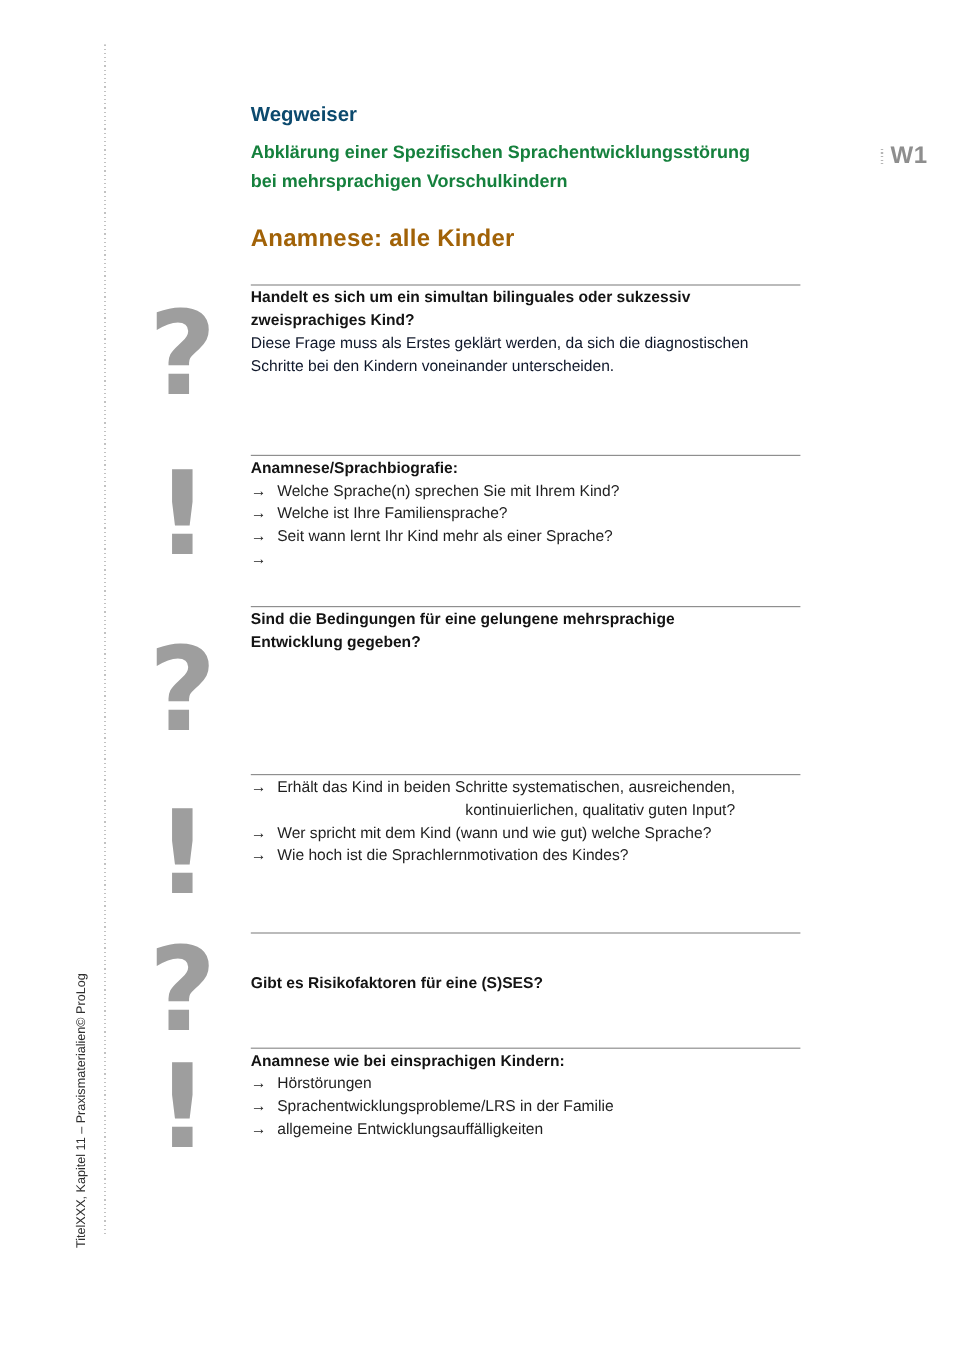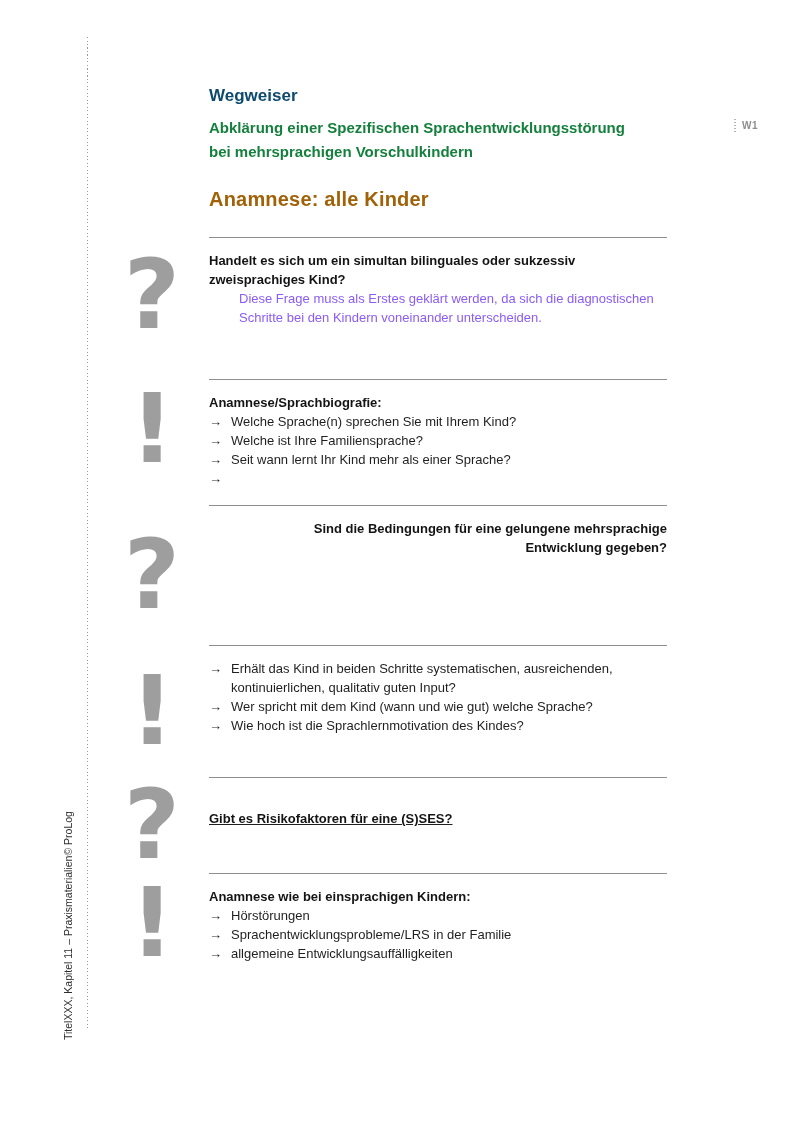--- a/index.html
+++ b/index.html
@@ -28,45 +28,45 @@
   .kicker{position:absolute;left:114px;top:38px;font-size:17px;font-weight:bold;color:#0c4a6e;margin-top:48px;}
   .doc-title{position:absolute;left:114px;top:116px;font-size:15px;font-weight:bold;line-height:24px;color:#15803d;white-space:pre-line;}
   .subtitle{position:absolute;left:114px;top:188px;font-size:20px;font-weight:bold;color:#a16207;letter-spacing:0.2px;}
   .code{
     position:absolute;left:734px;top:119px;display:flex;align-items:center;gap:6px;
   }
   .code-dots{
     width:2px;height:13px;
     background:repeating-linear-gradient(to bottom,#b5b5b5 0px,#b5b5b5 1px,transparent 1px,transparent 3px);
   }
-  .code-label{font-size:10px;font-weight:bold;color:#8e8e8e;letter-spacing:0.5px;}
+  .code-label{font-size:20px;font-weight:bold;color:#8e8e8e;letter-spacing:0.5px;}
   
   .sections{position:absolute;left:0;top:237px;width:572px;}
   .section{display:flex;}
   .glyph-col{width:114px;display:flex;align-items:center;justify-content:center;flex:none;}
   .glyph{
     font-family:"DejaVu Sans",sans-serif;font-weight:bold;
     font-size:97px;line-height:68px;color:#9e9e9e;
   }
   .content{
     flex:1;border-top:1px solid #8f8f8f;box-sizing:border-box;
-    padding-top:13px;font-size:13px;line-height:19px;
+    font-size:13px;line-height:19px;
   }
   .section:nth-child(1) .content{min-height:115px;}
   .section:nth-child(2) .content{min-height:126px;margin-top:27px;}
-  .section:nth-child(3) .content{min-height:140px;text-align:right;}
+  .section:nth-child(3) .content{min-height:140px;}
   .section:nth-child(4) .content{min-height:132px;}
-  .section:nth-child(5) .content{min-height:96px;padding-top:31px;text-decoration:underline;}
+  .section:nth-child(5) .content{min-height:96px;padding-top:31px;}
   .section:nth-child(6) .content{min-height:100px;}
   .sec-heading{font-weight:bold;color:#141414;white-space:pre-line;}
-  .sec-body{color:#8b5cf6;white-space:pre-line;margin-left:30px;}
+  .sec-body{color:#0f172a;white-space:pre-line;}
   .sec-items{list-style:none;margin:0;padding:0;}
   .sec-items li{display:flex;}
   .arrow{width:22px;flex:none;}
-  .item-text{white-space:pre-line;}
+  .item-text{white-space:pre-line;text-align:right;}
 </style>
 </head>
 <body>
 
 <div class="page">
 
   <div class="margin-dots"></div>
 
   <div class="footer-vert">
     <span>TitelXXX, Kapitel 11 – Praxismaterialien</span>

